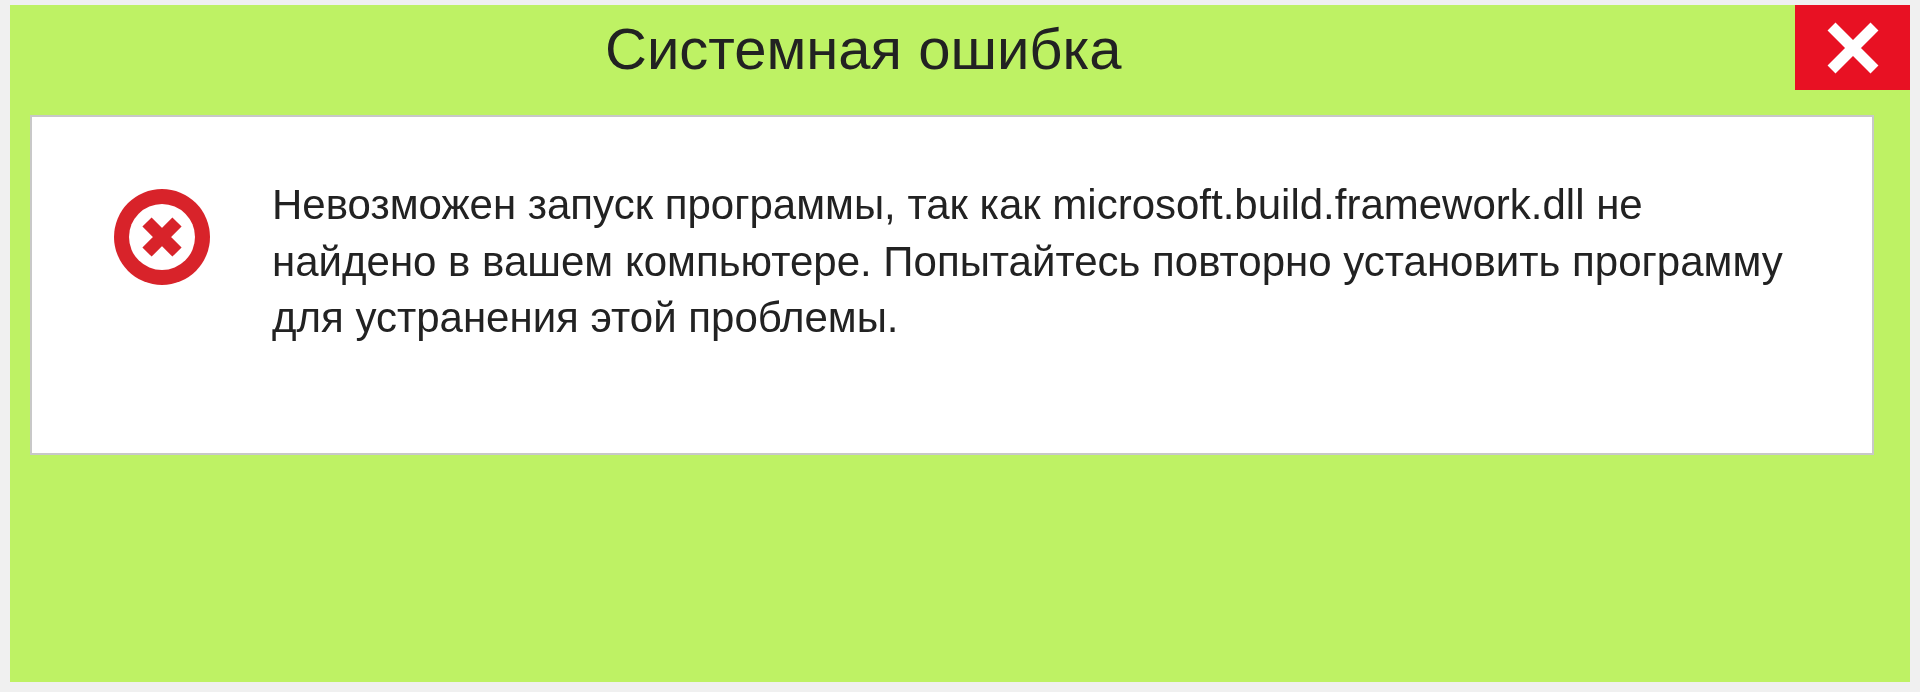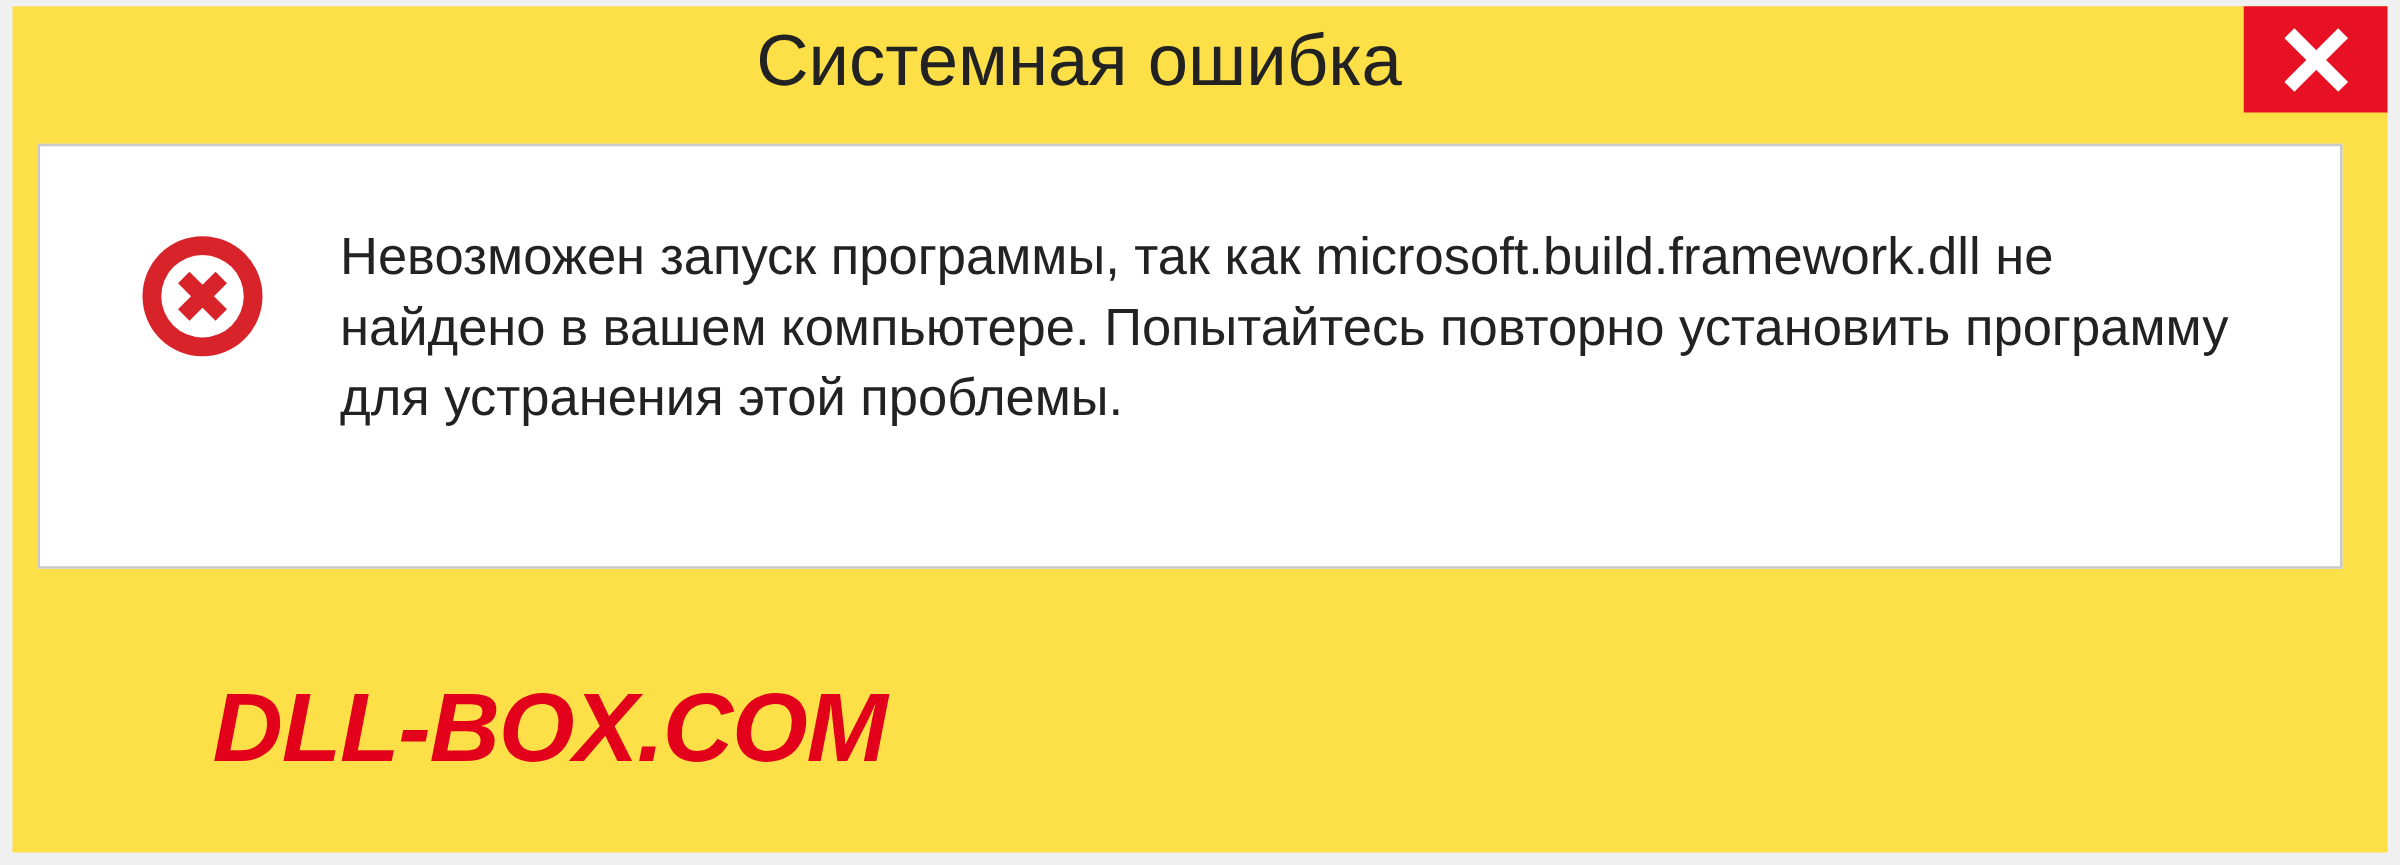--- a/index.html
+++ b/index.html
@@ -14,21 +14,21 @@
       font-family: Arial, "Segoe UI", sans-serif;
       position: relative;
       overflow: hidden;
     }
     .dialog {
       position: absolute;
       left: 10px;
       top: 5px;
       right: 10px;
       bottom: 10px;
-      background: #fde047;
+      background: #bef264;
     }
     .titlebar {
       display: flex;
       align-items: flex-start;
       justify-content: space-between;
       padding: 0;
       height: 95px;
     }
     .title {
       font-size: 58px;
@@ -135,16 +135,15 @@
       <svg class="error-icon" viewBox="0 0 100 100">
         <circle cx="50" cy="50" r="48" fill="#d8232a"></circle>
         <circle cx="50" cy="50" r="33" fill="#ffffff"></circle>
         <path d="M35 35 L65 65 M65 35 L35 65" stroke="#d8232a" stroke-width="13" stroke-linecap="butt" fill="none"></path>
       </svg>
     </div>
     <div class="message">Невозможен запуск программы, так как microsoft.build.framework.dll  не найдено в вашем компьютере. Попытайтесь повторно установить программу для устранения этой проблемы.</div>
   </div>
 
   <div class="footer">
-    <div class="watermark">DLL-BOX.COM</div>
   </div>
 
 </div>
 
 </body></html>

